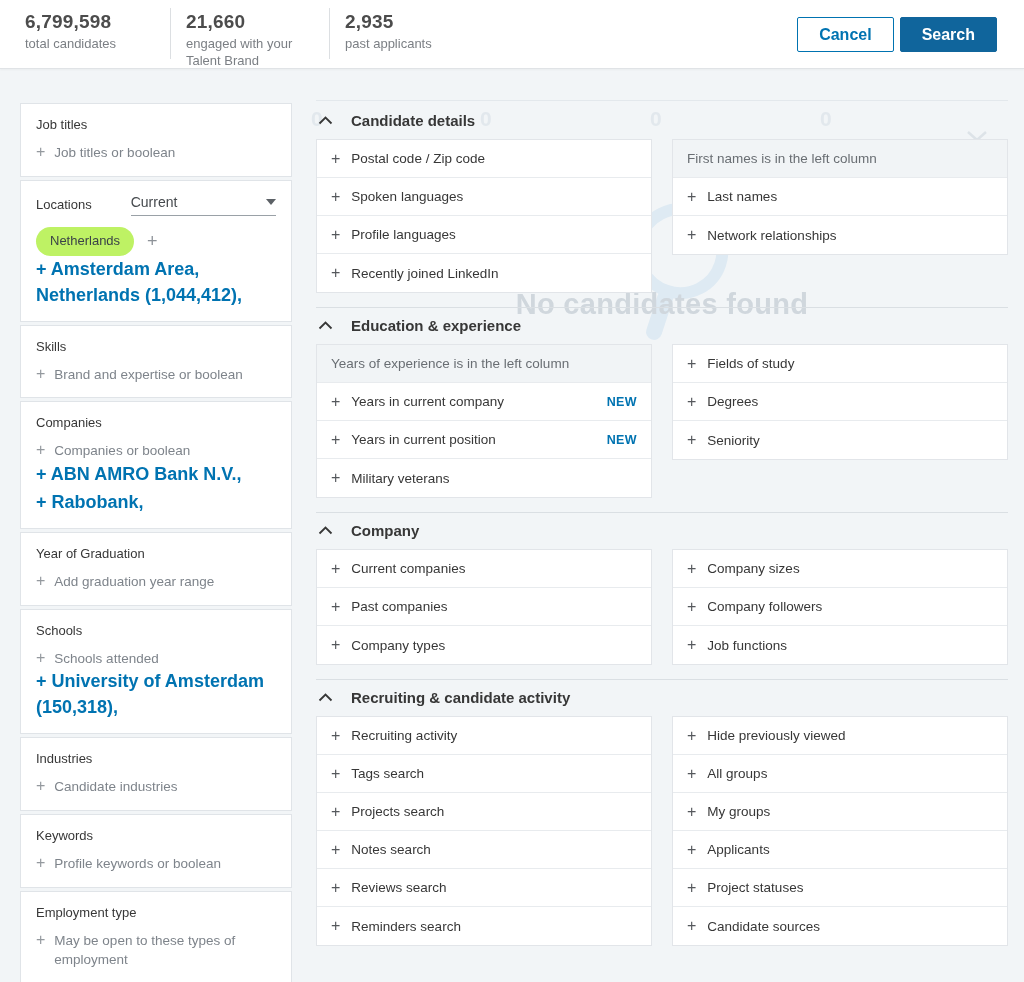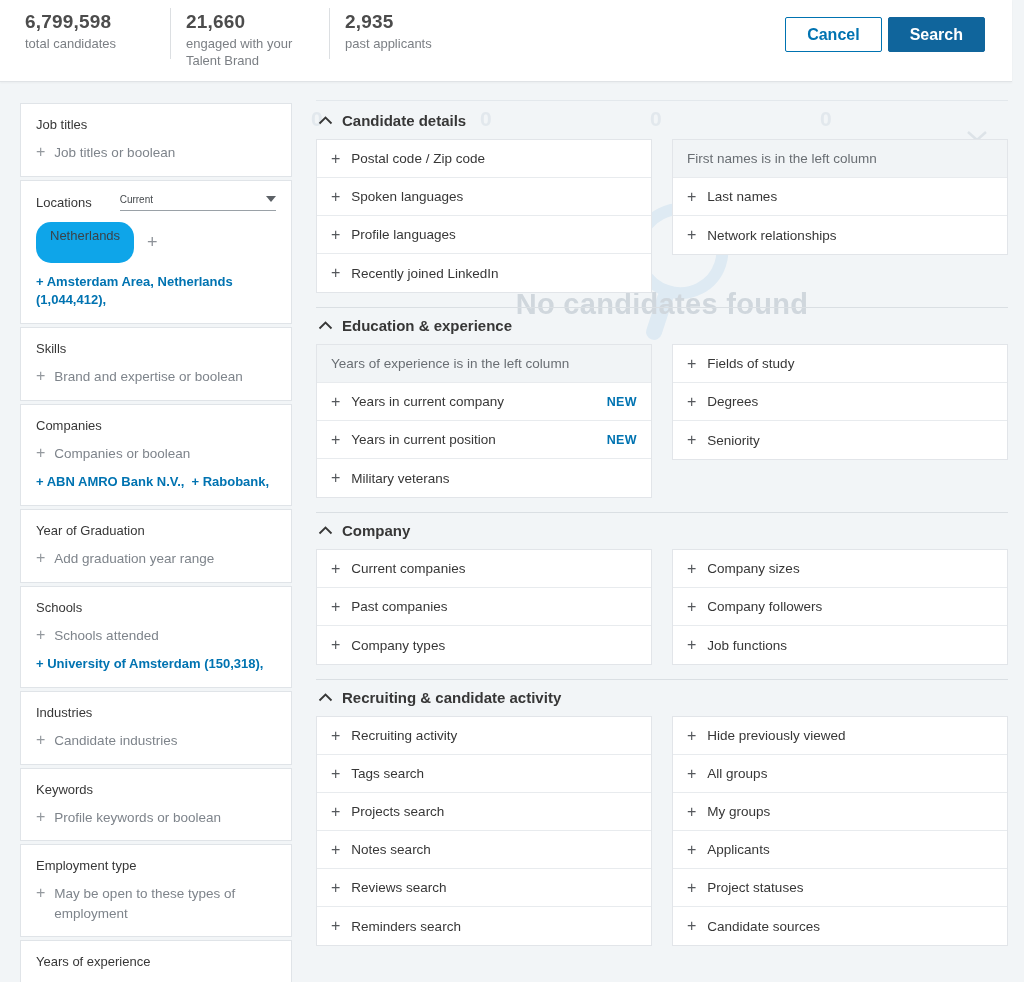--- a/index.html
+++ b/index.html
@@ -1,20 +1,20 @@
 <!DOCTYPE html>
 <html><head>
 <meta charset="utf-8">
 <style>
   * { margin:0; padding:0; box-sizing:border-box; }
   html,body { font-family:"Liberation Sans", sans-serif; }
   .page { position:relative; width:1024px; height:982px; background:#f2f5f7; overflow:hidden; }
 
   
-  .topbar { position:absolute; top:0; left:0; right:12px; height:82px; background:#fff;
+  .topbar { position:absolute; top:0; left:0; right:0; height:69px; background:#fff;
             border-bottom:1px solid #e0e3e6; box-shadow:0 1px 2px rgba(0,0,0,.04);
             display:flex; align-items:flex-start; z-index:5; }
   .stats { display:flex; padding-left:25px; }
   .stat { padding-top:11px; }
   .stat .num { font-size:19px; font-weight:bold; color:#4c4c4c; letter-spacing:.2px; }
   .stat .lbl { font-size:13px; color:#7b7f84; margin-top:3px; line-height:1.3; }
   .stat-1 { width:145px; }
   .stat-2 { width:158px; padding-left:15px; }
   .stat-3 { width:150px; padding-left:15px; }
   .vdiv { width:1px; background:#dcdfe2; margin:8px 0 10px; height:51px; }
@@ -25,43 +25,43 @@
   .btn-search { background:#10659c; border:1px solid #10659c; color:#fff; }
 
   
   .sidebar { position:absolute; left:20px; top:103px; width:272px; z-index:2; }
   .scard { background:#fff; border:1px solid #e0e4e8; margin-bottom:3px; padding:13px 15px; }
   .scard-title { font-size:13px; font-weight:normal; color:#373737; }
   .placeholder { display:flex; gap:9px; margin-top:11px; font-size:13.5px; color:#7e848b;
                  align-items:flex-start; line-height:1.45; cursor:text; }
   .placeholder .plus { color:#94999e; }
   .plus { font-size:16px; line-height:1.1; font-weight:400; }
-  .slinks { margin-top:10px; font-size:13px; font-weight:bold; color:#0073b1;
+  .slinks { font-size:18px; font-weight:bold; color:#0073b1;
             display:flex; flex-wrap:wrap; gap:2px 7px; line-height:1.45; }
   .slink { cursor:pointer; }
   .loc-head { display:flex; align-items:center; }
-  .loc-dd { margin-left:28px; flex:1; display:flex; align-items:center; justify-content:space-between;
-            border-bottom:1px solid #9aa1a7; padding-bottom:5px; font-size:10px; color:#45494d; cursor:pointer; }
+  .loc-dd { margin-left:39px; flex:1; display:flex; align-items:center; justify-content:space-between;
+            border-bottom:1px solid #9aa1a7; padding-bottom:5px; font-size:14px; color:#45494d; cursor:pointer; }
   .dd-arrow { width:0; height:0; border-left:5px solid transparent; border-right:5px solid transparent;
               border-top:6px solid #5c6166; }
   .pill-row { display:flex; align-items:center; gap:13px; margin-top:11px; }
-  .pill { background:#0ea5e9; border-radius:15px; padding:6px 14px 20px; font-size:13px; color:#3b4248; cursor:pointer; }
+  .pill { background:#bef264; border-radius:15px; padding:6px 14px 8px; font-size:13px; color:#3b4248; cursor:pointer; }
   .pill-add { color:#8d9298; font-size:18px; cursor:pointer; line-height:1; }
 
   
   .main { position:absolute; left:316px; top:84px; right:16px; bottom:0; z-index:1; }
   .mainbg { position:absolute; inset:0; z-index:0; pointer-events:none; }
   .bgline { position:absolute; top:16px; left:0; right:0; border-top:1px solid #e3e8ec; }
   .bgzero { position:absolute; top:23px; font-size:21px; font-weight:bold; color:#e2e8ed; }
   .bgwatermark { position:absolute; top:204px; left:0; right:0; text-align:center;
                  font-size:29px; font-weight:bold; color:#d0d7dd; letter-spacing:.3px; }
   .bgmag { position:absolute; left:296px; top:112px; opacity:.55; }
   .bgchev { position:absolute; left:650px; top:46px; color:#dfe5e9; }
   .msections { position:relative; z-index:1; }
-  .msection-header { display:flex; align-items:center; gap:9px; margin:0 0 10px 2px;
+  .msection-header { display:flex; align-items:center; gap:18px; margin:0 0 10px 2px;
                      font-size:15px; font-weight:bold; color:#373737; cursor:pointer; }
   .msection-header.first { padding-top:28px; }
   .mdivider { border-top:1px solid #dadfe3; margin:14px 0 9px; }
   .mcols { display:flex; gap:20px; align-items:flex-start; }
   .mcol { flex:1; background:#fff; border:1px solid #e2e5e9; }
   .mrow { display:flex; align-items:center; gap:11px; padding:0 14px; height:38px;
           border-bottom:1px solid #e8ebee; font-size:13.5px; color:#373737; background:#fff; cursor:pointer; }
   .mrow:last-child { border-bottom:none; }
   .mrow .plus { color:#55585c; }
   .mrow.info { background:#f1f4f6; color:#696e73; cursor:default; }

